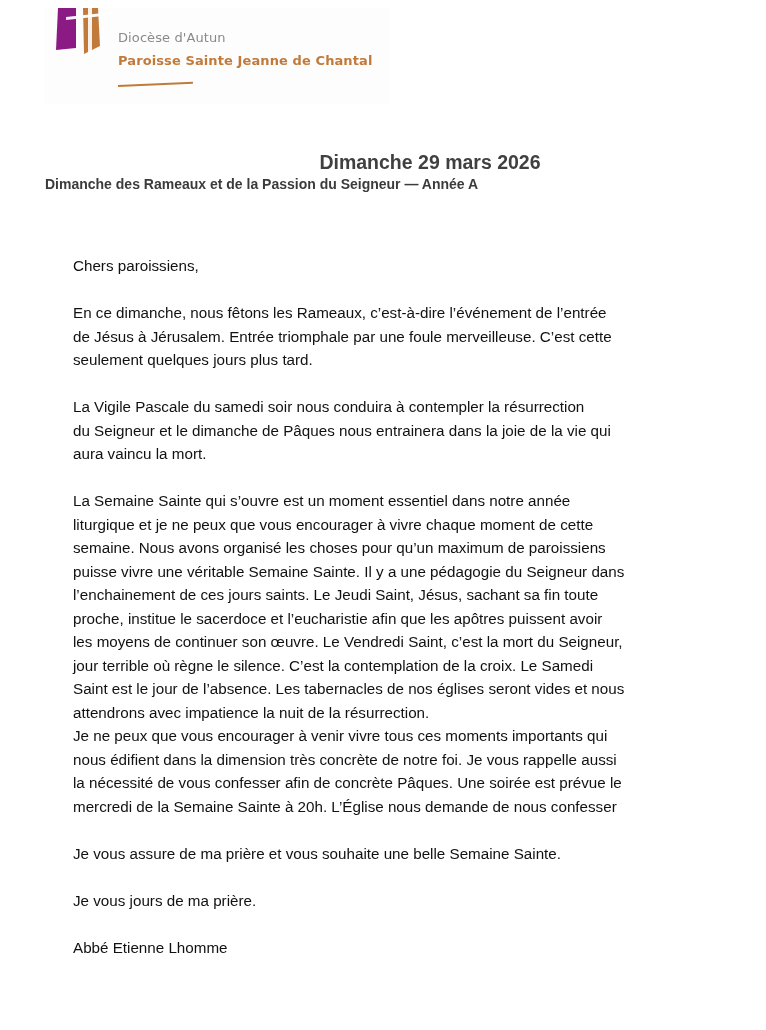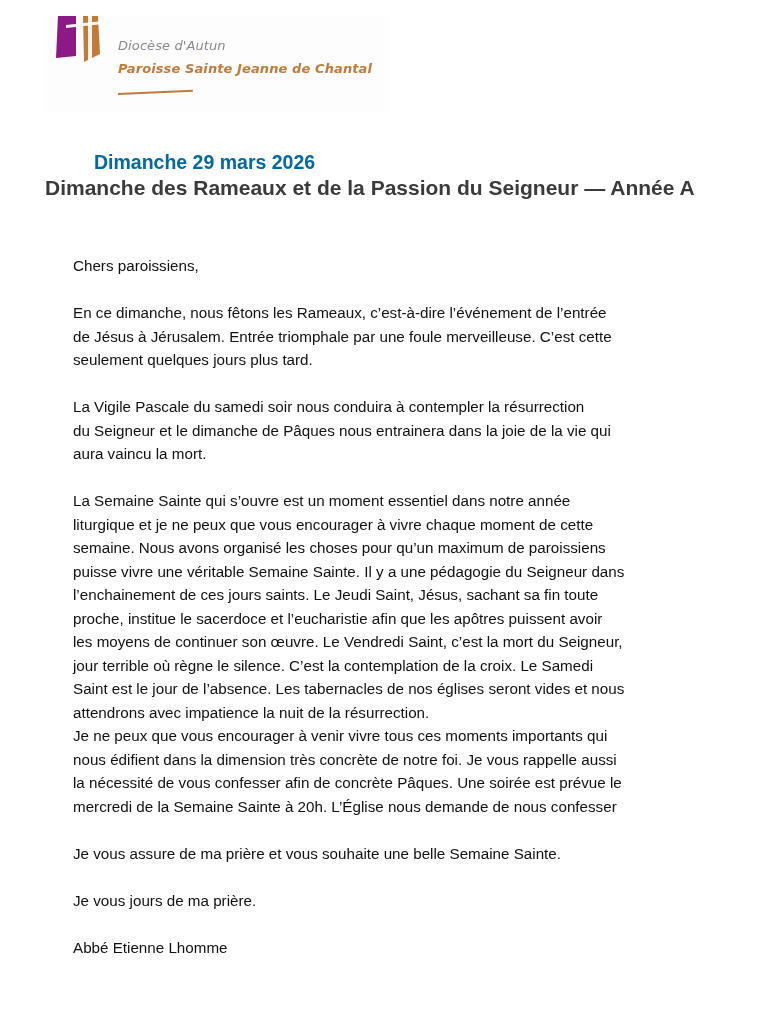--- a/index.html
+++ b/index.html
@@ -1,25 +1,25 @@
 <!DOCTYPE html>
 <html><head>
   <meta charset="utf-8">
   <style>
     html, body { margin: 0; padding: 0; background: #ffffff; }
     body { width: 766px; height: 1030px; position: relative; overflow: hidden; }
-    .logo { position: absolute; left: 0; top: 16px; width: 400px; height: 100px; font-style: italic; }
+    .logo { position: absolute; left: 0; top: 8px; width: 400px; height: 100px; }
     .logo-bg { position: absolute; left: 44px; top: 0; width: 346px; height: 96px; background: #fdfdfd; }
     .mark { position: absolute; left: 56px; top: 0; width: 56px; height: 46px; }
     .diocese { position: absolute; left: 118px; top: 22px; font-family: "DejaVu Sans", sans-serif; font-size: 13px; color: #8a8a8a; letter-spacing: 0.1px; }
     .parish { position: absolute; left: 118px; top: 45px; font-family: "DejaVu Sans", sans-serif; font-size: 13px; font-weight: bold; color: #c27a3a; letter-spacing: 0.1px; }
     .rule { position: absolute; left: 118px; top: 77px; width: 75px; height: 2px; background: #c27a3a; transform: rotate(-2.5deg); transform-origin: left center; }
 
-    .title-date { position: absolute; left: 0; width: 766px; top: 151px; text-align: left; padding-left: 94px; box-sizing: border-box; font-family: "Liberation Sans", sans-serif; font-weight: bold; font-size: 19.5px; color: #0369a1; }
-    .title-feast { position: absolute; left: 45px; top: 176px; font-family: "Liberation Sans", sans-serif; font-weight: bold; font-size: 21px; color: #3b3b3b; white-space: nowrap; }
+    .title-date { position: absolute; left: 0; width: 766px; top: 151px; text-align: center; padding-left: 94px; box-sizing: border-box; font-family: "Liberation Sans", sans-serif; font-weight: bold; font-size: 19.5px; color: #404040; }
+    .title-feast { position: absolute; left: 45px; top: 176px; font-family: "Liberation Sans", sans-serif; font-weight: bold; font-size: 14px; color: #3b3b3b; white-space: nowrap; }
 
     .letter { position: absolute; left: 45px; top: 254px; width: 715px; font-family: "Liberation Sans", sans-serif; font-size: 15.2px; color: #111; line-height: 23.5px; margin-left: 28px; }
     .letter p { margin: 0; }
     .line { display: block; white-space: nowrap; }
     .greet { margin-bottom: 23.5px !important; }
     .para { margin-bottom: 23.5px !important; }
     .para.tight { margin-bottom: 0 !important; }
   </style>
 </head>
 <body>

